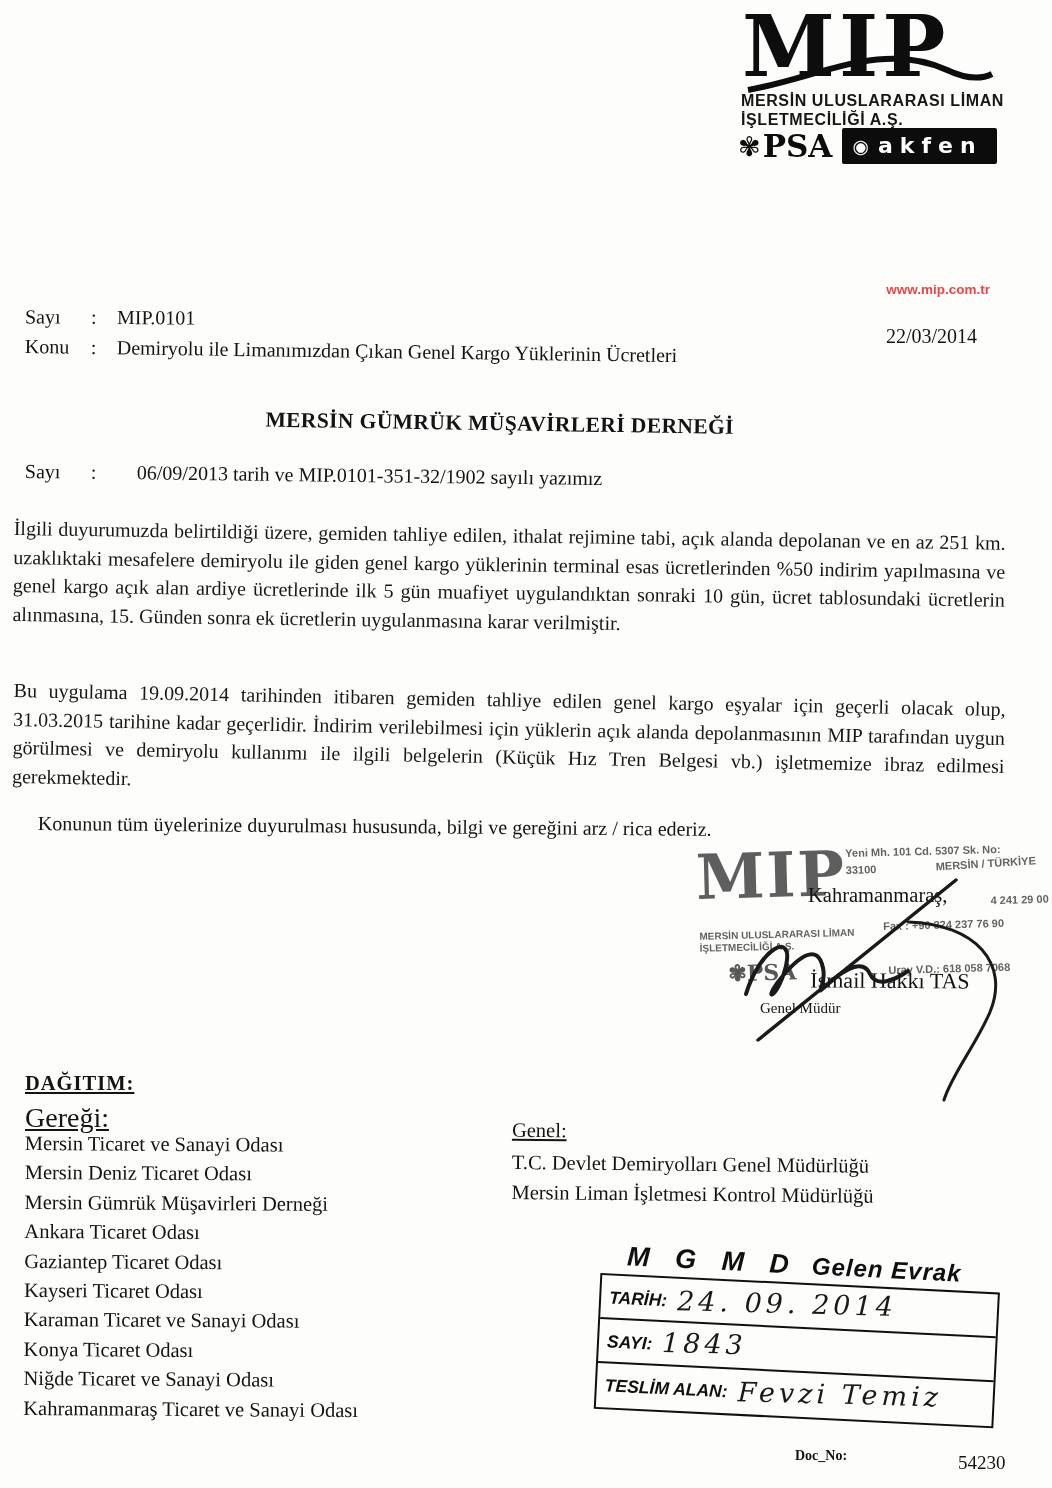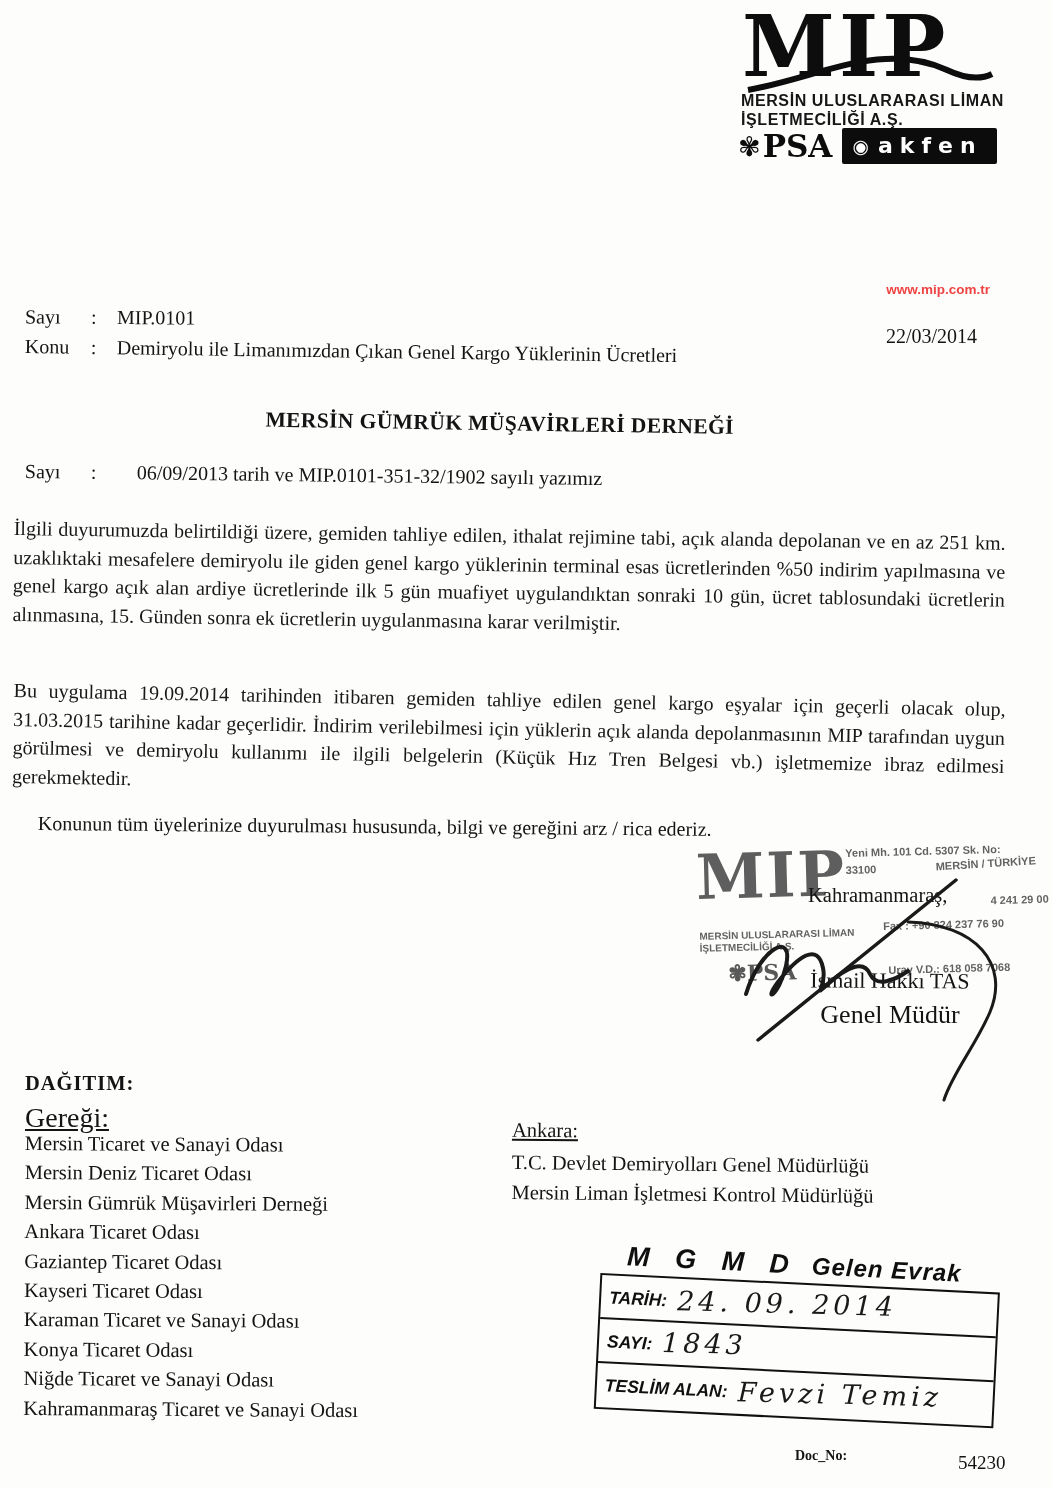--- a/index.html
+++ b/index.html
@@ -73,25 +73,25 @@
   .st-fax { left:188px; top:80px; }
   .st-uray { left:192px; top:124px; }
   .st-c1 { left:4px; top:86px; font-size:10px; }
   .st-c2 { left:4px; top:98px; font-size:10px; }
   .st-psa { left:32px; top:116px; font-family:"DejaVu Serif", serif; font-weight:bold;
     font-size:22px; opacity:0.85; color:#333; }
   .salutation { left:808px; top:884px; font-size:20.5px; z-index:4; }
   .sig-svg { left:718px; top:872px; z-index:5; }
   .sig-name { left:760px; top:968px; width:260px; text-align:center; font-size:22px;
     transform:rotate(0.4deg); z-index:4; }
-  .sig-title { left:760px; top:1000px; width:260px; text-align:center; font-size:26px; z-index:4; }
+  .sig-title { left:760px; top:1000px; width:260px; font-size:15px; z-index:4; }
 
   
   .dagitim-h { left:25px; top:1072px; font-size:20.5px; font-weight:bold;
-    letter-spacing:1px; }
+    text-decoration:underline; letter-spacing:1px; }
   .geregi-h { left:25px; top:1102px; font-size:28px; text-decoration:underline; }
   .dist-list { left:25px; top:1129px; width:430px; font-size:20.5px; line-height:29.4px;
     transform:rotate(0.35deg); transform-origin:left top; }
   .bilgi-h { left:512px; top:1119px; font-size:20.5px; text-decoration:underline;
     transform:rotate(0.5deg); }
   .bilgi-list { left:512px; top:1147px; font-size:20.5px; line-height:30px;
     transform:rotate(0.6deg); transform-origin:left top; }
 
   
   .mgmd { left:602px; top:1240px; width:416px; transform:rotate(2.8deg);
@@ -190,21 +190,21 @@
     <div>Mersin Gümrük Müşavirleri Derneği</div>
     <div>Ankara Ticaret Odası</div>
     <div>Gaziantep Ticaret Odası</div>
     <div>Kayseri Ticaret Odası</div>
     <div>Karaman Ticaret ve Sanayi Odası</div>
     <div>Konya Ticaret Odası</div>
     <div>Niğde Ticaret ve Sanayi Odası</div>
     <div>Kahramanmaraş Ticaret ve Sanayi Odası</div>
   </div>
 
-  <div class="abs bilgi-h">Ankara:</div>
+  <div class="abs bilgi-h">Genel:</div>
   <div class="abs bilgi-list">
     <div>T.C. Devlet Demiryolları Genel Müdürlüğü</div>
     <div>Mersin Liman İşletmesi Kontrol Müdürlüğü</div>
   </div>
 
   <div class="abs mgmd">
     <div class="mgmd-title">
       <span class="t1">M G M D</span><span class="t2">Gelen Evrak</span>
     </div>
     <div class="mgmd-box">

